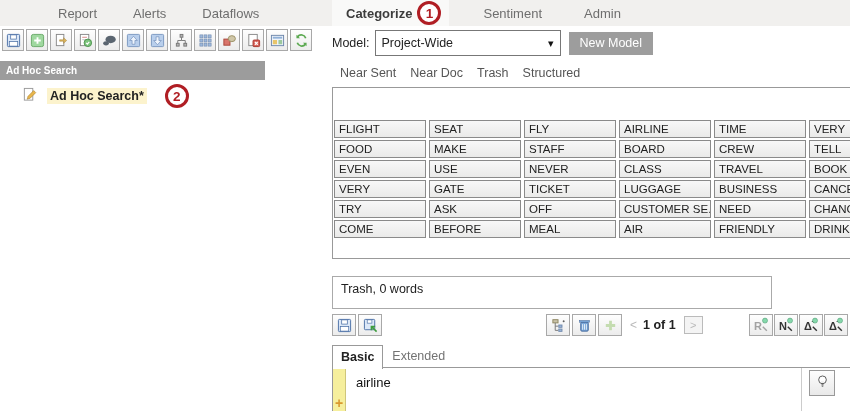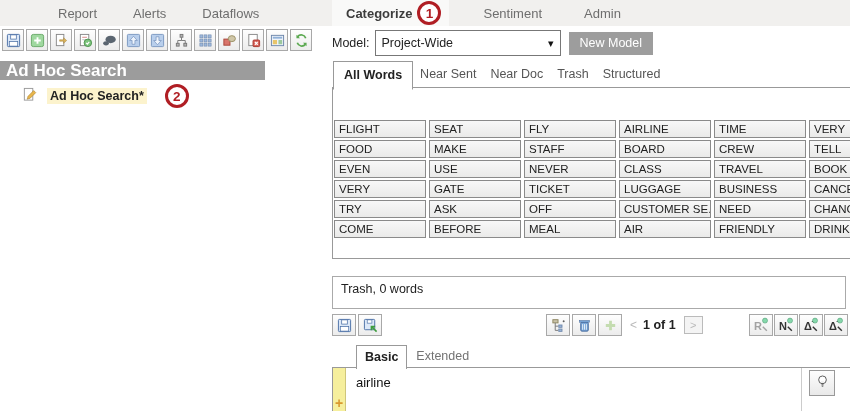--- a/index.html
+++ b/index.html
@@ -25,21 +25,21 @@
   .active-top-tab .ann-circle { margin-left:5px; }
   
   #left-toolbar { position:absolute; top:29px; left:2px; display:flex; gap:2px; }
   .tb {
     width:22px; height:22px; border:1px solid #a8a8a8; background:linear-gradient(#fefefe,#ececec);
     display:flex; align-items:center; justify-content:center; padding:0; cursor:pointer;
   }
   .tb svg { display:block; }
   #tree-header {
     position:absolute; top:61px; left:0; width:265px; height:19px; background:var(--header-gray,#9c9c9c);
-    color:#fff; font-weight:bold; font-size:17px; line-height:19px; padding-left:6px;
+    color:#fff; font-weight:bold; font-size:10px; line-height:19px; padding-left:6px;
   }
   #tree-item { position:absolute; top:84px; left:22px; display:flex; align-items:center; gap:10px; }
   #tree-item .label { font-weight:bold; font-size:12.5px; background:var(--highlight-yellow,#fcf3cd); padding:1px 3px; }
   #tree-item .ann-circle { margin-left:8px; }
   
   #model-row { position:absolute; top:30px; left:332px; display:flex; align-items:center; font-size:12.5px; }
   #model-select {
     width:186px; height:23px; border:1px solid #777; background:#fff; display:flex; align-items:center;
     justify-content:space-between; padding:12px 6px; margin-left:5px; cursor:pointer;
   }
@@ -54,32 +54,32 @@
   .wtab { padding:6px 7px 8px; color:#555; cursor:pointer; }
   #grid-panel { position:absolute; top:87px; left:332px; width:520px; height:172px; border:1px solid #999; border-right:none; background:#fff; }
   #word-grid { position:absolute; top:32px; left:1px; display:flex; flex-direction:column; gap:2px; }
   .wrow { display:flex; gap:3px; }
   .wcell {
     width:92px; height:18px; border:1px solid #8a8a8a; background:linear-gradient(#f8f8f8,#eaeae9);
     font-size:11.5px; line-height:16px; padding:0 4px; white-space:nowrap; overflow:hidden;
     color:#222; cursor:pointer; flex:0 0 auto;
   }
   
-  #status-box { position:absolute; top:276px; left:332px; width:514px; height:33px; border:1px solid #aaa; font-size:12.5px; padding:5px 8px; background:#fff; }
+  #status-box { position:absolute; top:276px; left:332px; width:440px; height:33px; border:1px solid #aaa; font-size:12.5px; padding:5px 8px; background:#fff; }
   
   #bottom-toolbar { position:absolute; top:314px; left:332px; width:518px; height:24px; }
   #bt-left { position:absolute; left:0; top:0; display:flex; gap:2px; }
   #bt-center { position:absolute; left:214px; top:0; display:flex; gap:2px; align-items:center; }
   #bt-right { position:absolute; right:2px; top:0; display:flex; gap:1px; }
   .tb2 { width:24px; height:22px; border:1px solid #a8a8a8; background:linear-gradient(#fefefe,#ececec); display:flex; align-items:center; justify-content:center; padding:0; cursor:pointer; }
   .pag-prev { color:#b9b9b9; font-size:12px; margin:0 2px 0 6px; }
   .pag-label { font-weight:bold; font-size:12.5px; margin:0 6px 0 2px; }
   .pag-next { width:19px; height:18px; border:1px solid #bbb; background:#f4f4f4; color:#b9b9b9; font-size:11px; display:flex; align-items:center; justify-content:center; }
   
-  #editor-tabs { position:absolute; top:344px; left:332px; display:flex; align-items:flex-end; font-size:12.5px;margin-left:24px; }
+  #editor-tabs { position:absolute; top:344px; left:332px; display:flex; align-items:flex-end; font-size:12.5px; }
   .etab-active { border:1px solid #999; border-bottom:none; background:#fff; font-weight:bold; padding:4px 8px 5px; position:relative; top:1px; z-index:2; cursor:pointer; }
   .etab { padding:4px 9px 5px; color:#737373; cursor:pointer; }
   #editor { position:absolute; top:367px; left:332px; width:518px; height:44px; border-top:1px solid #999; border-left:1px solid #999; background:#fff; overflow:hidden; }
   #editor .gutter { position:absolute; left:0; top:0; bottom:0; width:13px; background:var(--gutter-yellow,#f6ef9d); border-right:1px solid #cfc67b; }
   #editor .gutter-plus { position:absolute; bottom:0px; left:2px; color:#d9992f; font-weight:bold; font-size:14px; }
   #editor .editor-text { position:absolute; left:23px; top:7px; font-size:13px; color:#111; }
   #editor .editor-divider { position:absolute; left:468px; top:0; bottom:0; width:1px; background:#ccc; }
   #bulb-btn { position:absolute; left:476px; top:2px; width:26px; height:26px; border:1px solid #999; background:linear-gradient(#fdfdfd,#e9e9e9); display:flex; align-items:center; justify-content:center; cursor:pointer; }
 </style>
 </head>
@@ -215,21 +215,20 @@
   <div id="model-row">
     <span>Model:</span>
     <div id="model-select">
       <span>Project-Wide</span>
       <span class="chev">▾</span>
     </div>
     <button id="new-model-btn">New Model</button>
   </div>
 
   <div id="word-tabs">
-      <div class="wtab-active">All Words</div>
       <div class="wtab">Near Sent</div>
       <div class="wtab">Near Doc</div>
       <div class="wtab">Trash</div>
       <div class="wtab">Structured</div>
     </div>
   <div id="grid-panel">
     <div id="word-grid">
         <div class="wrow">
           <div class="wcell">FLIGHT</div>
           <div class="wcell">SEAT</div>

